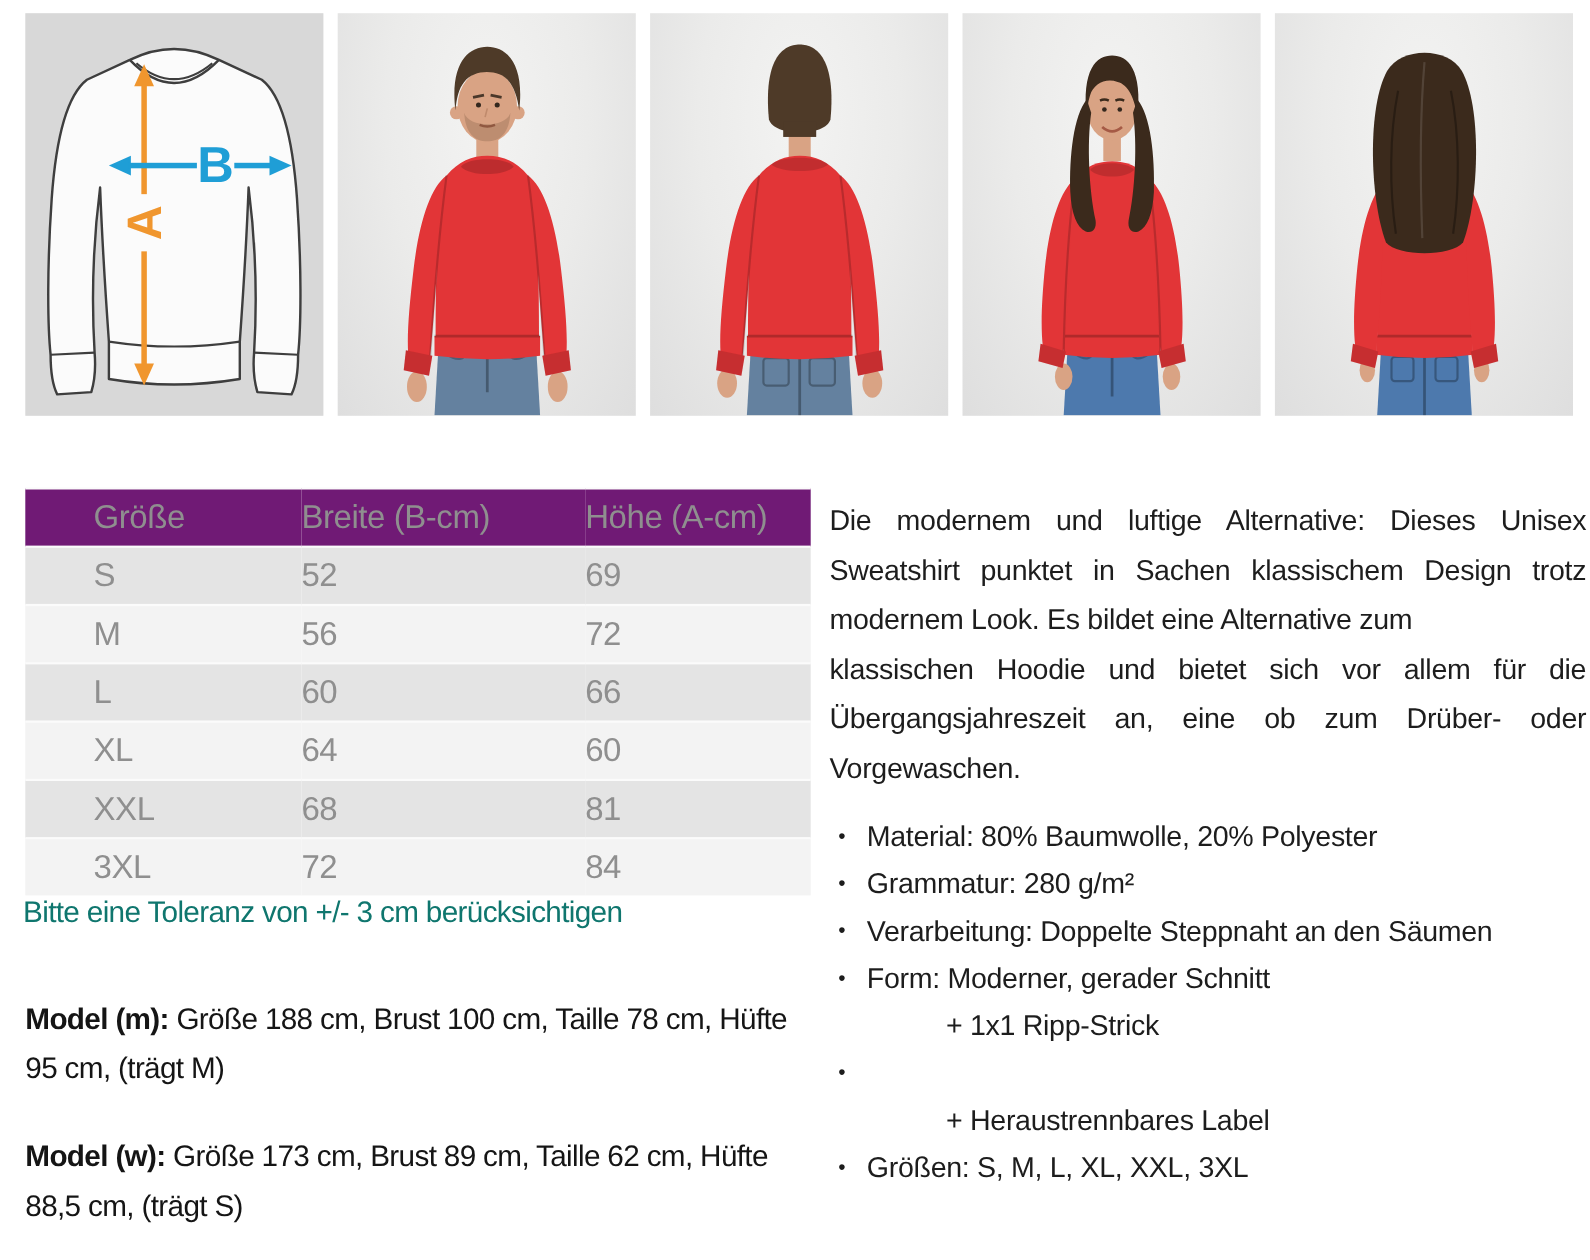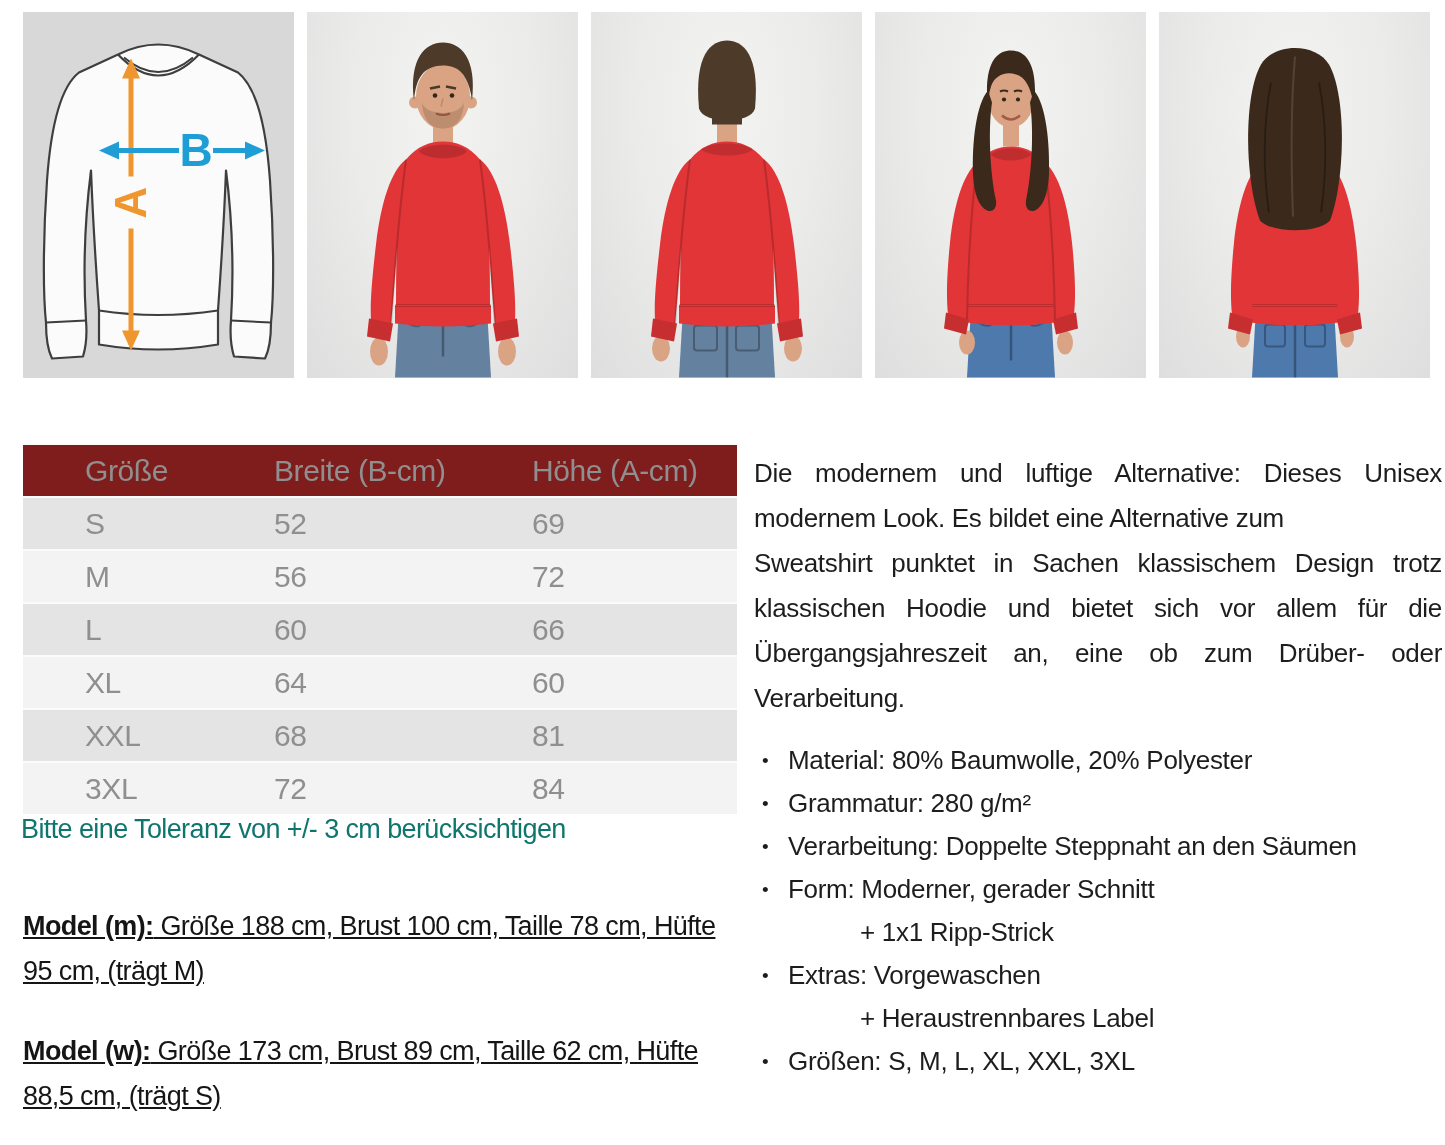--- a/index.html
+++ b/index.html
@@ -15,30 +15,30 @@
   .tile.diagram { background:#d8d8d8; }
   .tile.photo { background:radial-gradient(ellipse at 50% 26%, #f3f3f2 0%, #ebebea 48%, #dedede 100%); }
   
   .size-table {
     position:absolute; left:23px; top:443px; width:714px;
     border-collapse:collapse; table-layout:fixed;
     font-size:30px; color:#8f8f8f; letter-spacing:-0.4px;
   }
   .size-table th, .size-table td { height:51px; padding:0; font-weight:normal; text-align:left; vertical-align:middle; }
   .size-table th:first-child, .size-table td:first-child { padding-left:62px; }
-  .size-table thead tr { background:#7f1d1d; }
+  .size-table thead tr { background:#701a75; }
   .size-table tbody tr:nth-child(odd)  { background:#e4e4e4; }
   .size-table tbody tr:nth-child(even) { background:#f3f3f3; }
   .size-table tr { border-top:2px solid #fbfbfb; }
   
   .tolerance {
     position:absolute; left:21px; top:814px; width:714px;
     font-size:27px; color:#0f766e; letter-spacing:-0.6px;
   }
-  .model { position:absolute; left:23px; width:704px; margin:0; font-size:27px; line-height:45px; color:#151515; letter-spacing:-0.6px;text-decoration:underline; }
+  .model { position:absolute; left:23px; width:704px; margin:0; font-size:27px; line-height:45px; color:#151515; letter-spacing:-0.6px; }
   .model b { font-weight:bold; letter-spacing:-0.6px; }
   #model-m { top:904px; }
   #model-w { top:1029px; }
   
   .description {
     position:absolute; left:754px; top:451px; width:688px;
     font-size:26px; line-height:45px; color:#1d1d1d; letter-spacing:-0.3px;
   }
   .dline.j { text-align:justify; text-align-last:justify; }
   .features {
@@ -283,25 +283,25 @@
 </table>
 
 <div class="tolerance">Bitte eine Toleranz von +/- 3 cm berücksichtigen</div>
 
 <p class="model" id="model-m"><b>Model (m):</b><span> Größe 188 cm, Brust 100 cm, Taille 78 cm, Hüfte 95 cm, (trägt M)</span></p>
 
 <p class="model" id="model-w"><b>Model (w):</b><span> Größe 173 cm, Brust 89 cm, Taille 62 cm, Hüfte 88,5 cm, (trägt S)</span></p>
 
 <div class="description">
   <div class="dline j">Die modernem und luftige Alternative: Dieses Unisex</div>
+  <div class="dline j">Sweatshirt punktet in Sachen klassischem Design trotz</div>
   <div class="dline">modernem Look. Es bildet eine Alternative zum</div>
-  <div class="dline j">Sweatshirt punktet in Sachen klassischem Design trotz</div>
   <div class="dline j">klassischen Hoodie und bietet sich vor allem für die</div>
   <div class="dline j">Übergangsjahreszeit an, eine ob zum Drüber- oder</div>
-  <div class="dline">Verarbeitung.</div>
+  <div class="dline">Vorgewaschen.</div>
 </div>
 
 <div class="features">
   <div class="feature">
     <span class="dot">•</span>
     <span class="ftext">Material: 80% Baumwolle, 20% Polyester</span>
   </div>
   <div class="feature">
     <span class="dot">•</span>
     <span class="ftext">Grammatur: 280 g/m²</span>
@@ -312,21 +312,20 @@
   </div>
   <div class="feature">
     <span class="dot">•</span>
     <span class="ftext">Form: Moderner, gerader Schnitt</span>
   </div>
   <div class="feature indent">
     <span class="ftext">+ 1x1 Ripp-Strick</span>
   </div>
   <div class="feature">
     <span class="dot">•</span>
-    <span class="ftext">Extras: Vorgewaschen</span>
   </div>
   <div class="feature indent">
     <span class="ftext">+ Heraustrennbares Label</span>
   </div>
   <div class="feature">
     <span class="dot">•</span>
     <span class="ftext">Größen: S, M, L, XL, XXL, 3XL</span>
   </div>
 </div>
 

